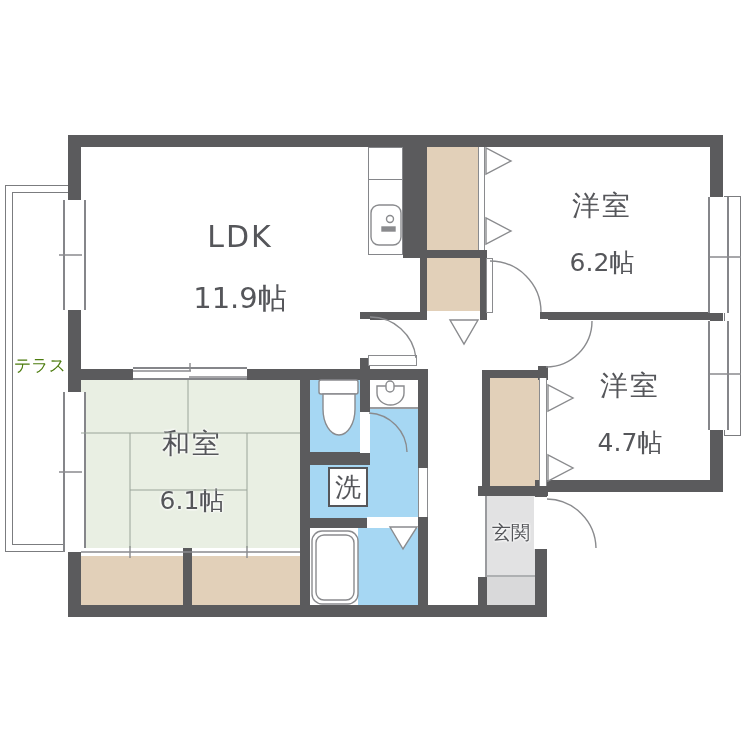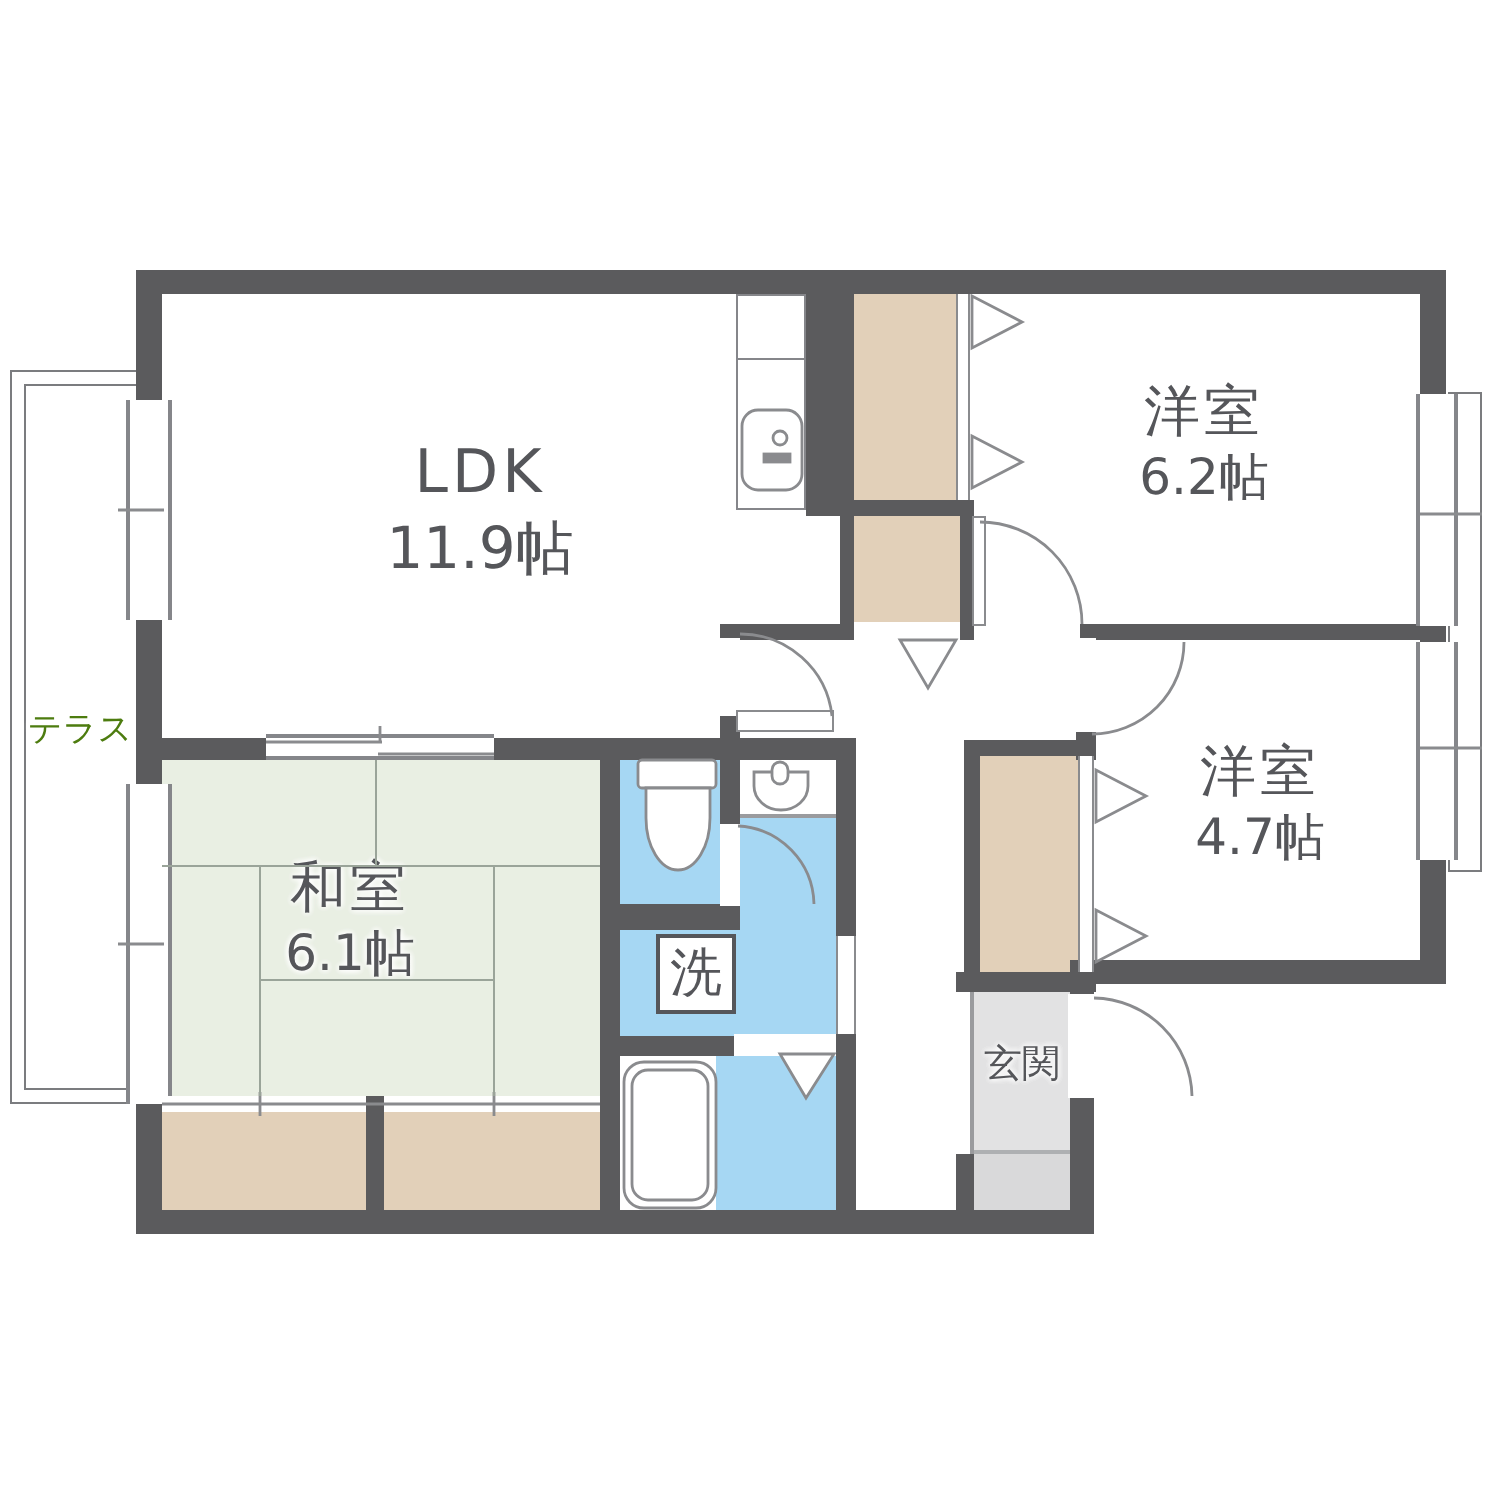--- a/index.html
+++ b/index.html
@@ -14,21 +14,21 @@
   .gap{position:absolute;background:#ffffff;}
   .vline{border-left:1px solid #8a8b8e;border-right:1px solid #8a8b8e;}
   .win{position:absolute;background:#ffffff;border-left:2px solid #85868a;border-right:2px solid #85868a;}
   .winh{position:absolute;background:#ffffff;border-top:2px solid #85868a;border-bottom:2px solid #85868a;}
   .thin{position:absolute;background:#9a9b9e;}
   .leaf{position:absolute;background:#ffffff;border:1.5px solid #8a8b8e;box-sizing:border-box;}
   .outline{position:absolute;border:1.5px solid #7b7c7f;box-sizing:border-box;background:transparent;}
   .label{position:absolute;color:#55565a;text-align:center;line-height:1.25;
          text-shadow:0 0 3px #fff,0 0 3px #fff,0 0 3px #fff;white-space:nowrap;}
   .rname{font-size:28px;letter-spacing:2px;}
-  .rsize{font-size:25px;}
+  .rsize{font-size:25px;margin-top:24px;}
   svg{position:absolute;left:0;top:0;}
 </style>
 </head>
 <body>
 
 <div id="plan">
 
   <div class="outline" style="left:5px;top:185px;width:64px;height:367px;"></div>
   <div class="outline" style="left:12px;top:192px;width:57px;height:353px;"></div>
 
@@ -148,21 +148,21 @@
     <div class="rsize" style="font-size:29px;">11.9帖</div>
   </div>
   <div class="label" style="left:502px;top:188px;width:200px;">
     <div class="rname">洋室</div>
     <div class="rsize">6.2帖</div>
   </div>
   <div class="label" style="left:530px;top:368px;width:200px;">
     <div class="rname">洋室</div>
     <div class="rsize">4.7帖</div>
   </div>
-  <div class="label" style="left:75px;top:426px;width:200px;">
+  <div class="label" style="left:92px;top:426px;width:200px;">
     <div class="rname">和室</div>
     <div class="rsize">6.1帖</div>
   </div>
   <div class="label" style="left:487px;top:521px;width:48px;font-size:19px;">玄関</div>
   <div class="label" style="left:8px;top:355px;width:64px;font-size:17px;color:#4d7c0f;">テラス</div>
 
   <div style="position:absolute;left:328px;top:467px;width:40px;height:40px;background:#ffffff;border:2px solid #55565a;box-sizing:border-box;display:flex;align-items:center;justify-content:center;">
     <span class="label" style="position:static;font-size:26px;">洗</span>
   </div>
 

